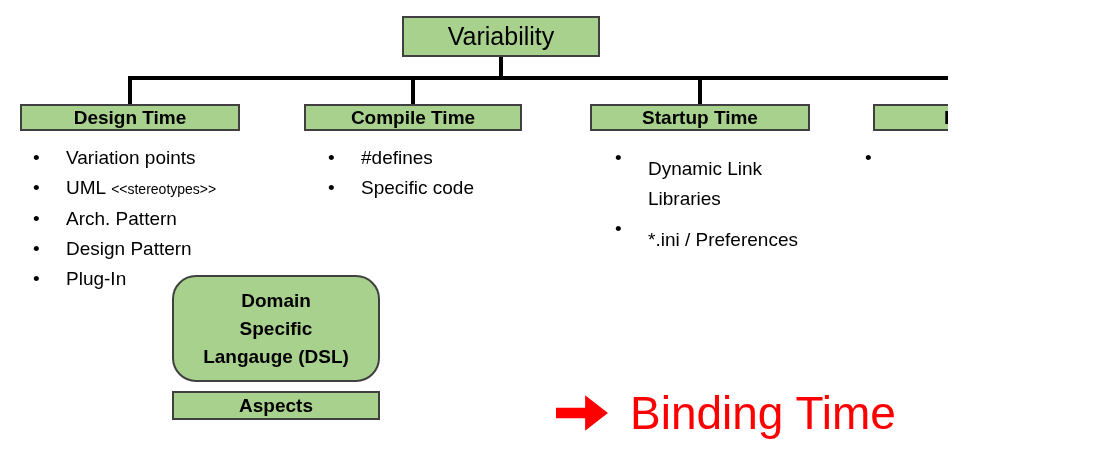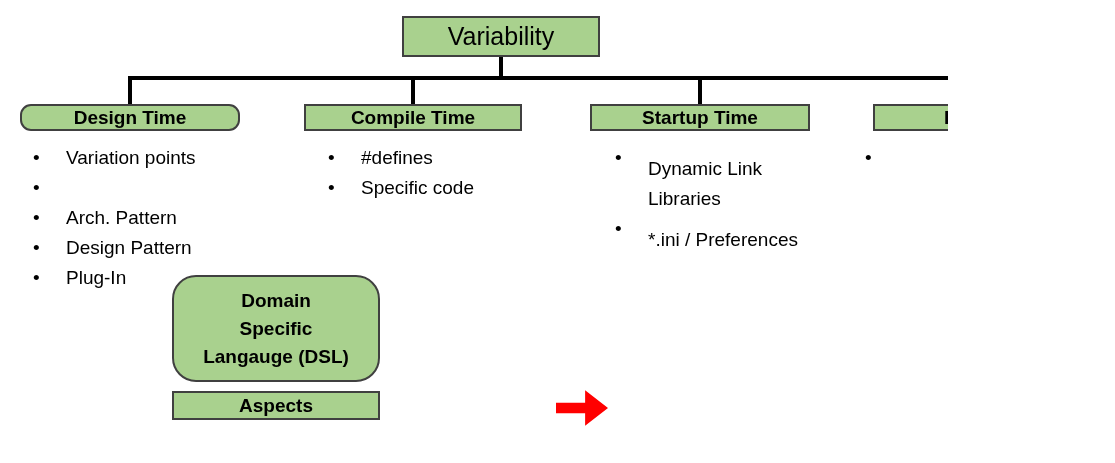--- a/index.html
+++ b/index.html
@@ -12,21 +12,21 @@
   }
   .gbox {
     position: absolute; box-sizing: border-box;
     background: var(--box-fill, #a9d18e);
     border: 2px solid var(--box-border, #404040);
     display: flex; align-items: center; justify-content: center;
     text-align: center;
   }
   .root-box { left: 402px; top: 16px; width: 198px; height: 41px; font-size: 25px; }
   .hdr { top: 104px; height: 27px; width: 220px; font-weight: bold; font-size: 19px; }
-  #hdr-design  { left: 20px; border-radius: 11px; }
+  #hdr-design  { left: 20px; }
   #hdr-compile { left: 304px; width: 218px; }
   #hdr-startup { left: 590px; }
   #hdr-runtime { left: 873px; width: 218px; }
   .line { position: absolute; background: var(--connector, #000000); }
   #ln-root { left: 499px; top: 57px; width: 4px;   height: 21px; }
   #ln-h    { left: 128px; top: 76px; width: 856px; height: 4px;  }
   .stub    { top: 76px; width: 4px; height: 29px; }
   #ln-s1 { left: 128px; } #ln-s2 { left: 411px; }
   #ln-s3 { left: 698px; } #ln-s4 { left: 980px; }
   .blist { position: absolute; top: 143px; font-size: 19px; line-height: 30px; }
@@ -70,20 +70,21 @@
   <div class="gbox hdr" id="hdr-startup">Startup Time</div>
   <div class="gbox hdr" id="hdr-runtime">Runtime</div>
 
   <div class="blist" id="list-design">
     <div class="li">
       <span class="bullet">•</span>
       <span class="txt">Variation points</span>
     </div>
     <div class="li">
       <span class="bullet">•</span>
+      <span class="txt"><span>UML</span><span class="small">&lt;&lt;stereotypes&gt;&gt;</span></span>
     </div>
     <div class="li">
       <span class="bullet">•</span>
       <span class="txt">Arch. Pattern</span>
     </div>
     <div class="li">
       <span class="bullet">•</span>
       <span class="txt">Design Pattern</span>
     </div>
     <div class="li">
@@ -125,15 +126,16 @@
     <div>Specific</div>
     <div>Langauge (DSL)</div>
   </div>
 
   <div class="gbox aspects-box">Aspects</div>
 
   <div class="annotation">
     <svg class="arrow-svg" viewBox="0 0 50 34">
       <path d="M0,12 L28,12 L28,0 L50,17 L28,34 L28,22 L0,22 Z" fill="currentColor"></path>
     </svg>
+    <span class="lbl">Binding Time</span>
   </div>
 
 </div>
 
 </body></html>

